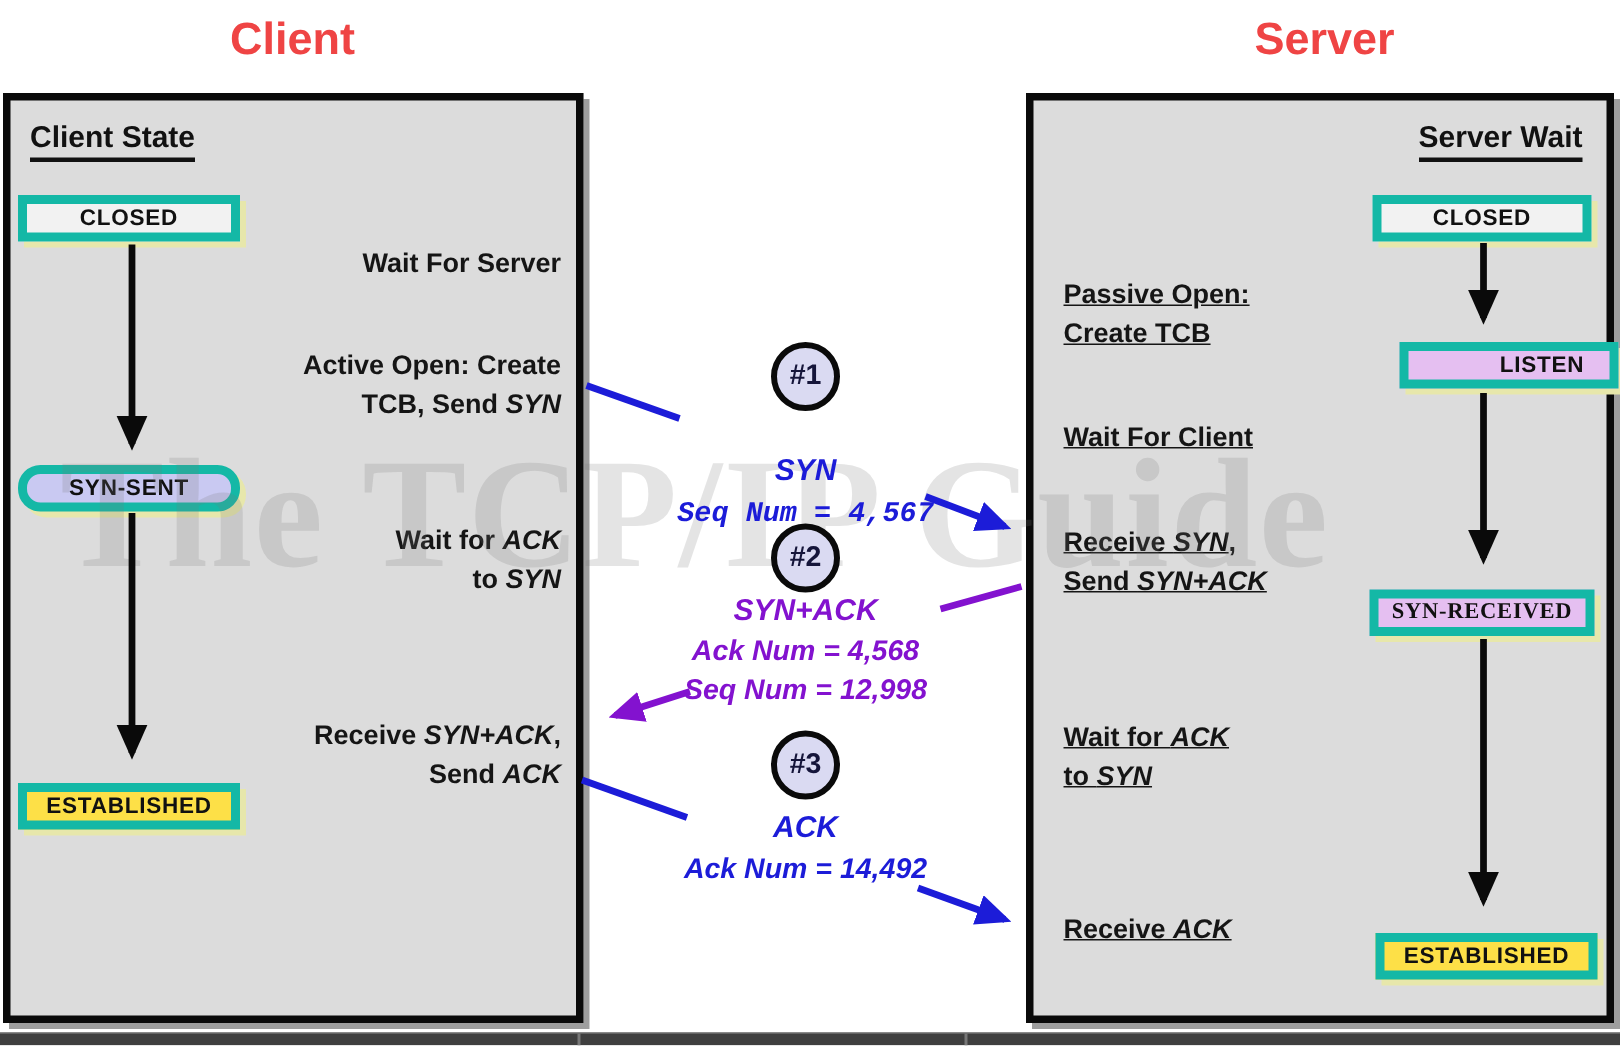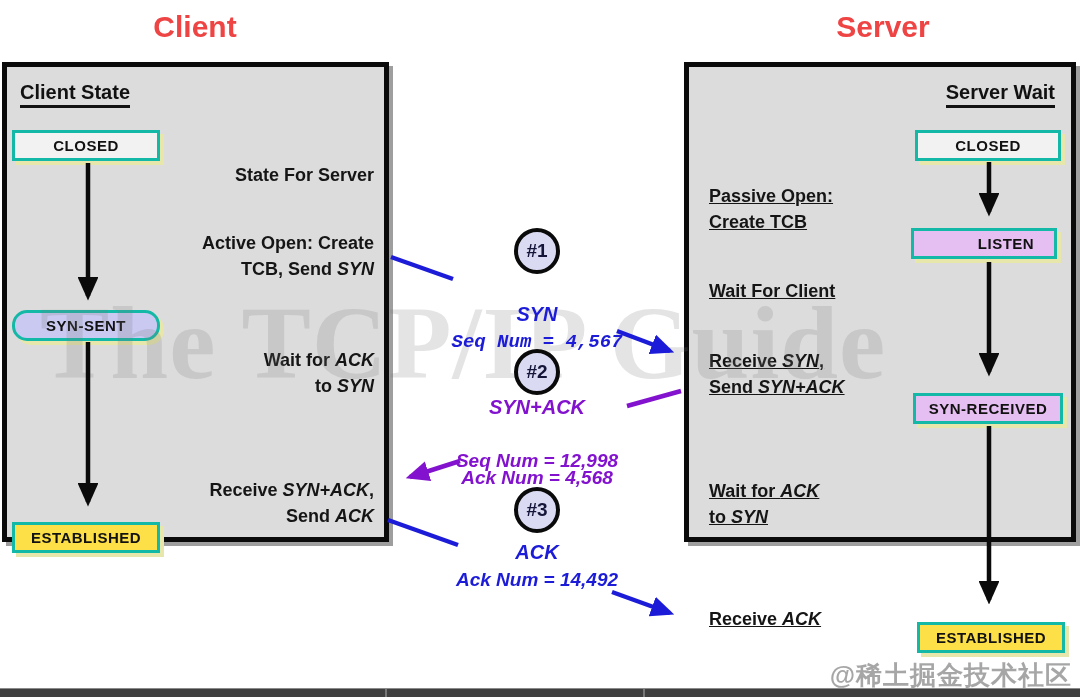--- a/index.html
+++ b/index.html
@@ -11,54 +11,54 @@
     color:#111;
   }
   .title {
     position:absolute; top:10px; font-size:30px; font-weight:bold;
     color:#ef4444; z-index:4; text-align:center; width:240px;
   }
   .title.client { left:75px; }
   .title.server { left:763px; }
 
   .panel {
-    position:absolute; top:62px; height:480px;
+    position:absolute; top:62px; height:620px;
     background:#dcdcdc; border:5px solid #0a0a0a;
     box-shadow:4px 4px 0 rgba(40,40,40,0.45);
     z-index:1;
   }
   .panel.client { left:2px;  width:387px; }
   .panel.server { left:684px; width:392px; }
 
   .heading {
     position:absolute; font-size:20px; font-weight:bold;
     border-bottom:3px solid #111; padding-bottom:1px; z-index:4;
   }
   .panel.client .heading { left:13px; top:14px; }
   .panel.server .heading { right:16px; top:14px; }
 
   .state-box {
-    position:absolute; height:31px; border:3px solid #14b8a6;
+    position:absolute; height:31px; border:6px solid #14b8a6;
     display:flex; align-items:center; justify-content:center;
     font-size:15px; font-weight:bold; letter-spacing:0.5px;
     box-shadow:4px 4px 0 #e7e7ab; z-index:4; color:#111;
   }
   .fill-closed      { background:#f2f2f2; }
   .fill-synsent     { background:#c9c9f2; }
   .fill-listen      { background:#e5bff1; }
-  .fill-synreceived { background:#e5bff1; }
+  .fill-synreceived { background:#e5bff1;font-family:Liberation Serif, serif; }
   .fill-established { background:#fde047; }
 
   
   .c-closed      { left:5px;  top:63px;  width:148px; }
   .c-synsent     { left:5px;  top:243px; width:148px;border-radius:15px; }
   .c-established { left:5px;  top:455px; width:148px; }
   
   .s-closed      { left:226px; top:63px;  width:146px; }
-  .s-listen      { left:222px; top:161px; width:146px;padding-left:44px; }
+  .s-listen      { left:244px; top:161px; width:146px;padding-left:44px; }
   .s-synreceived { left:224px; top:326px; width:150px; }
   .s-established { left:228px; top:555px; width:148px; }
 
   .annot {
     position:absolute; font-size:18px; font-weight:bold;
     line-height:26px; z-index:4; color:#151515;
   }
   .annot.r { right:10px; text-align:right; }
   .annot.l { left:20px;  text-align:left;text-decoration:underline; }
   .it { font-style:italic; }
@@ -98,21 +98,21 @@
   .b3 { left:514px; top:487px; }
   .msg-line {
     position:absolute; left:382px; width:310px; text-align:center;
     font-weight:bold; font-style:italic; font-size:20px; z-index:4;
   }
   .blue   { color:#1c1cd8; }
   .purple { color:#8312cf; }
   .m1-name   { top:303px; }
   .m1-detail { top:331px; font-size:19px;font-family:Liberation Mono, monospace; }
   .m2-name   { top:396px; }
-  .m2-d1     { top:424px; font-size:19px;margin-top:43px; }
+  .m2-d1     { top:424px; font-size:19px; }
   .m2-d2     { top:450px; font-size:19px; }
   .m3-name   { top:541px; }
   .m3-detail { top:569px; font-size:19px; }
 
   .bottom-bar {
     position:absolute; left:0; top:688px; width:1080px; height:9px;
     background:#3f3f3f; border-top:1px solid #8a8a8a; z-index:5;
   }
   .bottom-bar .divider {
     position:absolute; top:0; width:2px; height:9px; background:#777;
@@ -126,21 +126,21 @@
   <div class="title client">Client</div>
   <div class="title server">Server</div>
 
   <div class="panel client">
     <div class="heading">Client State</div>
     <div class="state-box fill-closed c-closed">CLOSED</div>
     <div class="state-box fill-synsent c-synsent">SYN-SENT</div>
     <div class="state-box fill-established c-established">ESTABLISHED</div>
 
     <div class="annot r c-wait-server">
-      <div><span>State For Server</span></div>
+      <div><span>Wait For Server</span></div>
     </div>
     <div class="annot r c-active-open">
       <div><span>Active Open: Create</span></div>
       <div><span>TCB, Send </span><span class="it">SYN</span></div>
     </div>
     <div class="annot r c-wait-ack">
       <div><span>Wait for </span><span class="it">ACK</span></div>
       <div><span>to </span><span class="it">SYN</span></div>
     </div>
     <div class="annot r c-recv-synack">
@@ -214,20 +214,19 @@
 
   <div class="badge b2">#2</div>
   <div class="msg-line purple m2-name">SYN+ACK</div>
   <div class="msg-line purple m2-d1">Ack Num = 4,568</div>
   <div class="msg-line purple m2-d2">Seq Num = 12,998</div>
 
   <div class="badge b3">#3</div>
   <div class="msg-line blue m3-name">ACK</div>
   <div class="msg-line blue m3-detail">Ack Num = 14,492</div>
 
-  <div class="wm-corner">@稀土掘金技术社区</div>
 
   <div class="bottom-bar">
     <div class="divider" style="left:385px;"></div>
     <div class="divider" style="left:643px;"></div>
   </div>
 
 </div>
 
 </body></html>

